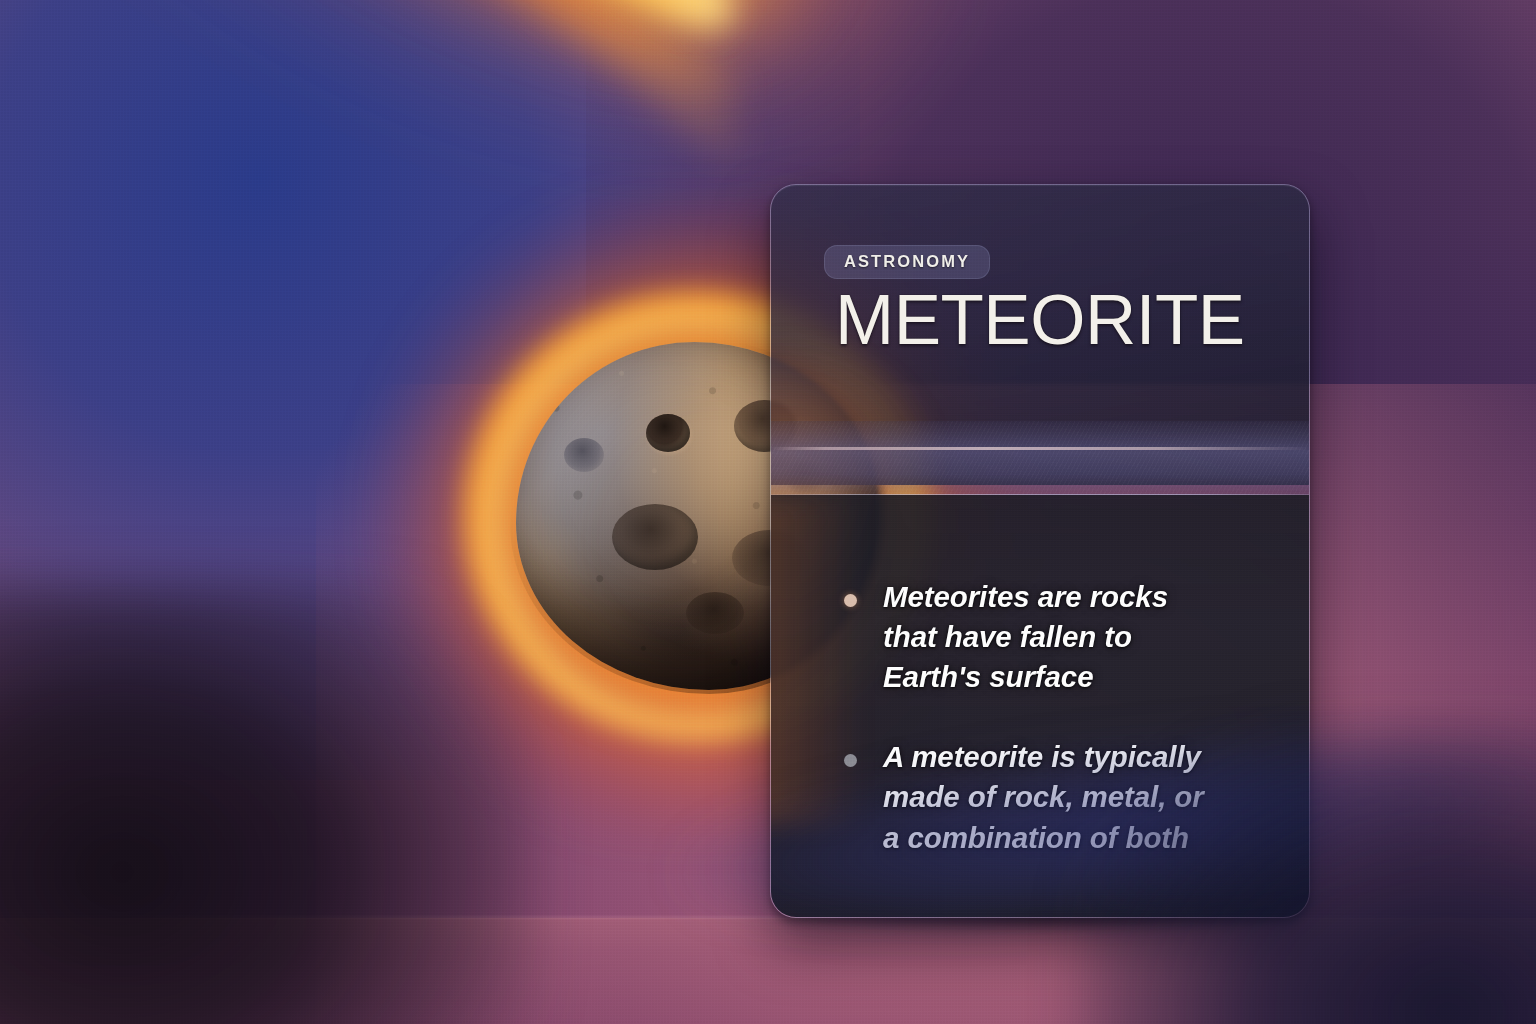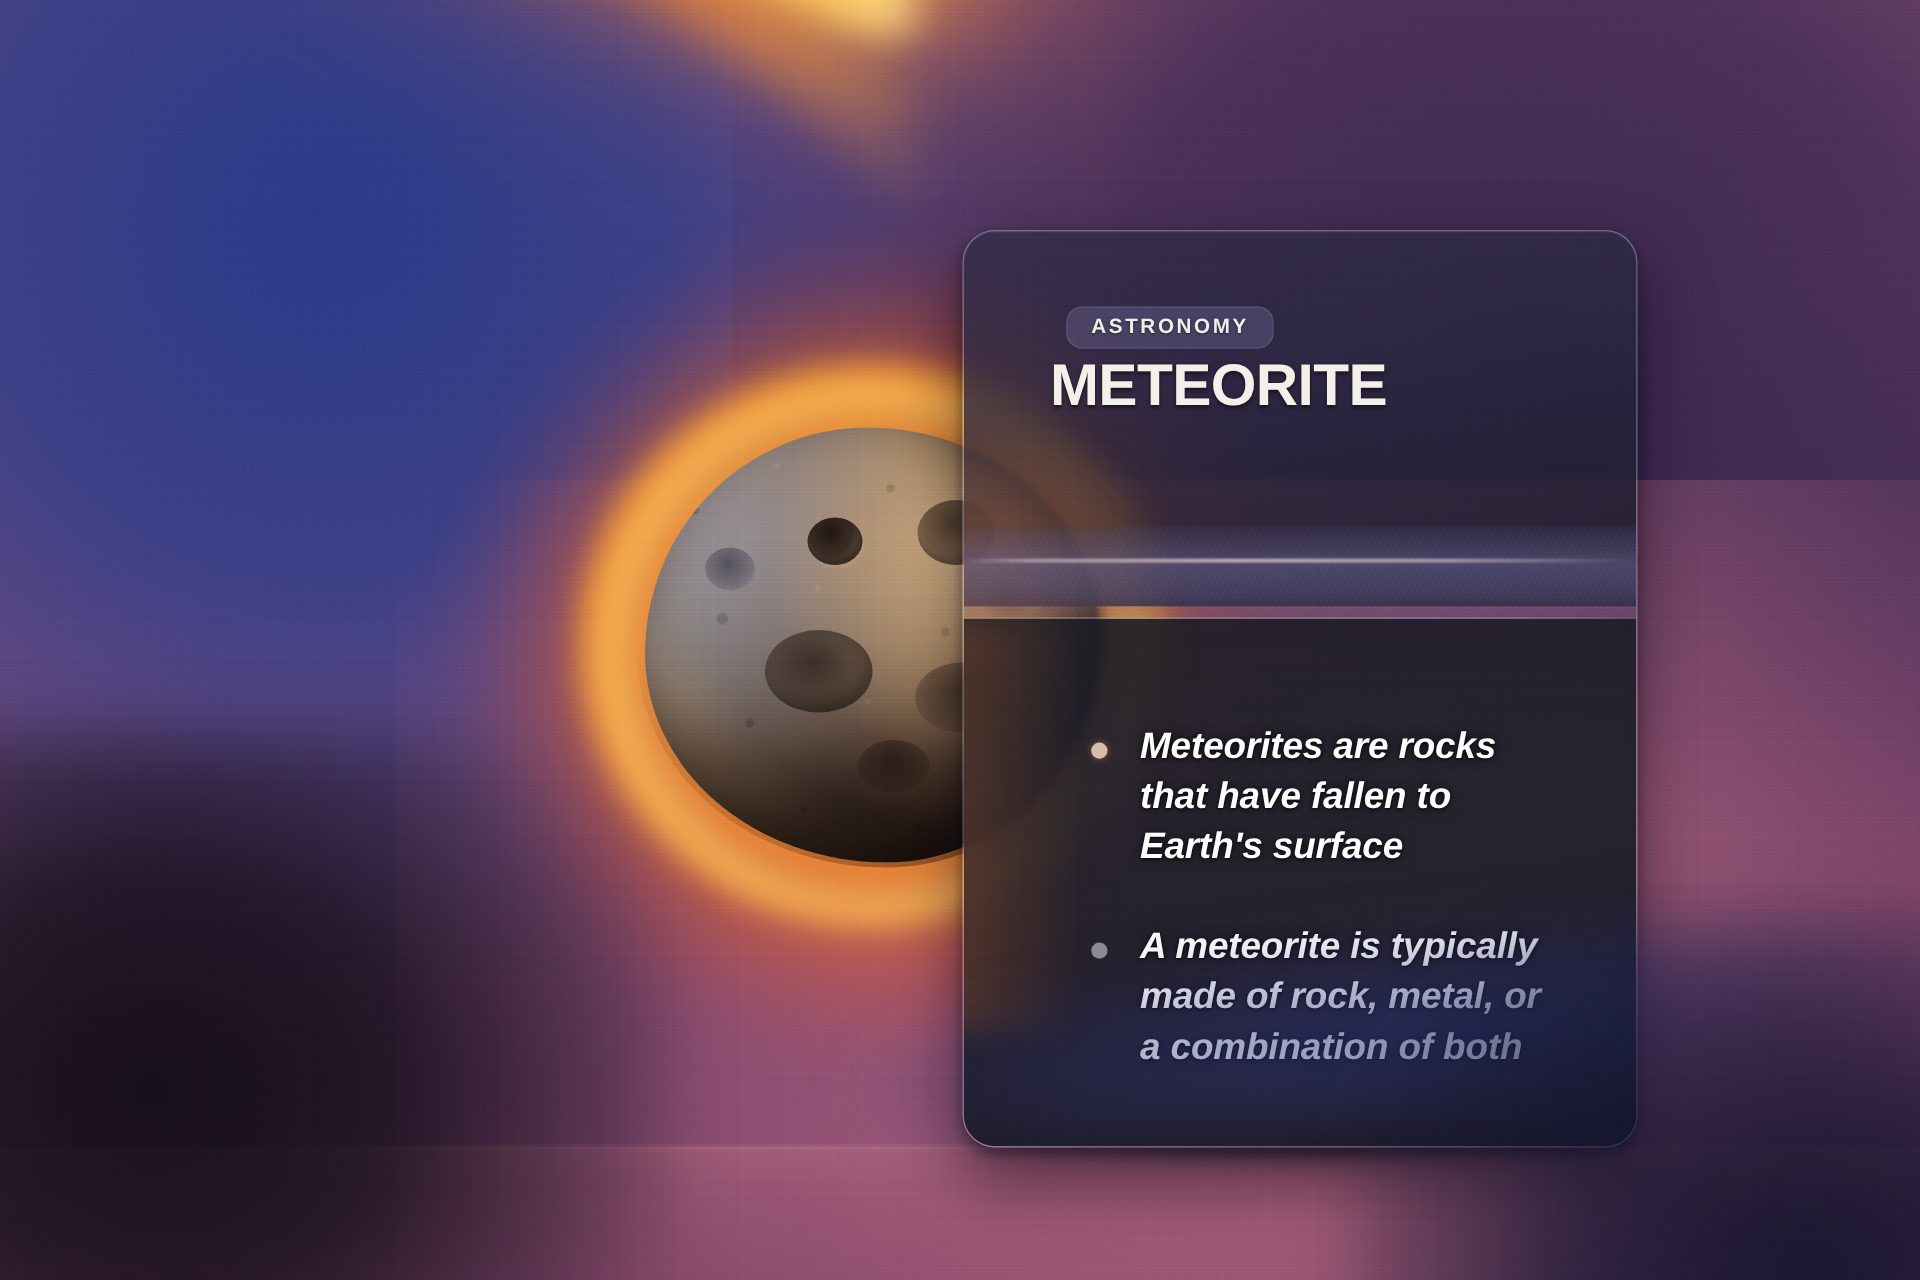--- a/index.html
+++ b/index.html
@@ -219,36 +219,36 @@
     position:absolute;left:-16px;top:0;width:140px;height:330px;
     background:linear-gradient(90deg, rgba(255,130,45,0.22) 0%, rgba(255,120,40,0.10) 40%, rgba(255,110,35,0) 78%);
     filter:blur(12px);
   }
   .card-noise{
     position:absolute;inset:0;opacity:.13;pointer-events:none;
     background-image:
       repeating-linear-gradient(0deg, rgba(255,255,255,0.035) 0 1px, rgba(0,0,0,0) 1px 2px),
       repeating-linear-gradient(90deg, rgba(255,255,255,0.030) 0 1px, rgba(0,0,0,0) 1px 2px);
   }
-  .card-inner{position:absolute;inset:0;margin-left:29px;}
+  .card-inner{position:absolute;inset:0;}
 
   .badge{
     position:absolute;left:53px;top:60px;
     padding:7px 19px 8px;
     border-radius:13px;
     background:rgba(122,122,168,0.30);
     border:1px solid rgba(180,184,222,0.16);
     color:#f0eee9;
     font-size:16.5px;font-weight:bold;letter-spacing:2.1px;
     text-shadow:0 1px 2px rgba(0,0,0,0.55);
     line-height:1;
   }
   .title{
-    position:absolute;left:40px;top:98px;
-    font-size:47px;font-weight:bold;letter-spacing:-0.5px;
+    position:absolute;left:64px;top:98px;
+    font-size:71px;font-weight:normal;letter-spacing:-0.5px;
     color:#f3f0ea;
     line-height:1.05;
     text-shadow:0 2px 3px rgba(20,14,24,0.70), 0 0 1px rgba(0,0,0,0.9);
   }
   .bullets{
     position:absolute;left:112px;top:392px;right:36px;font-style:italic;
   }
   .bullet{position:relative;margin-bottom:40px;}
   .bullet:last-child{margin-bottom:0;}
   .dot{

